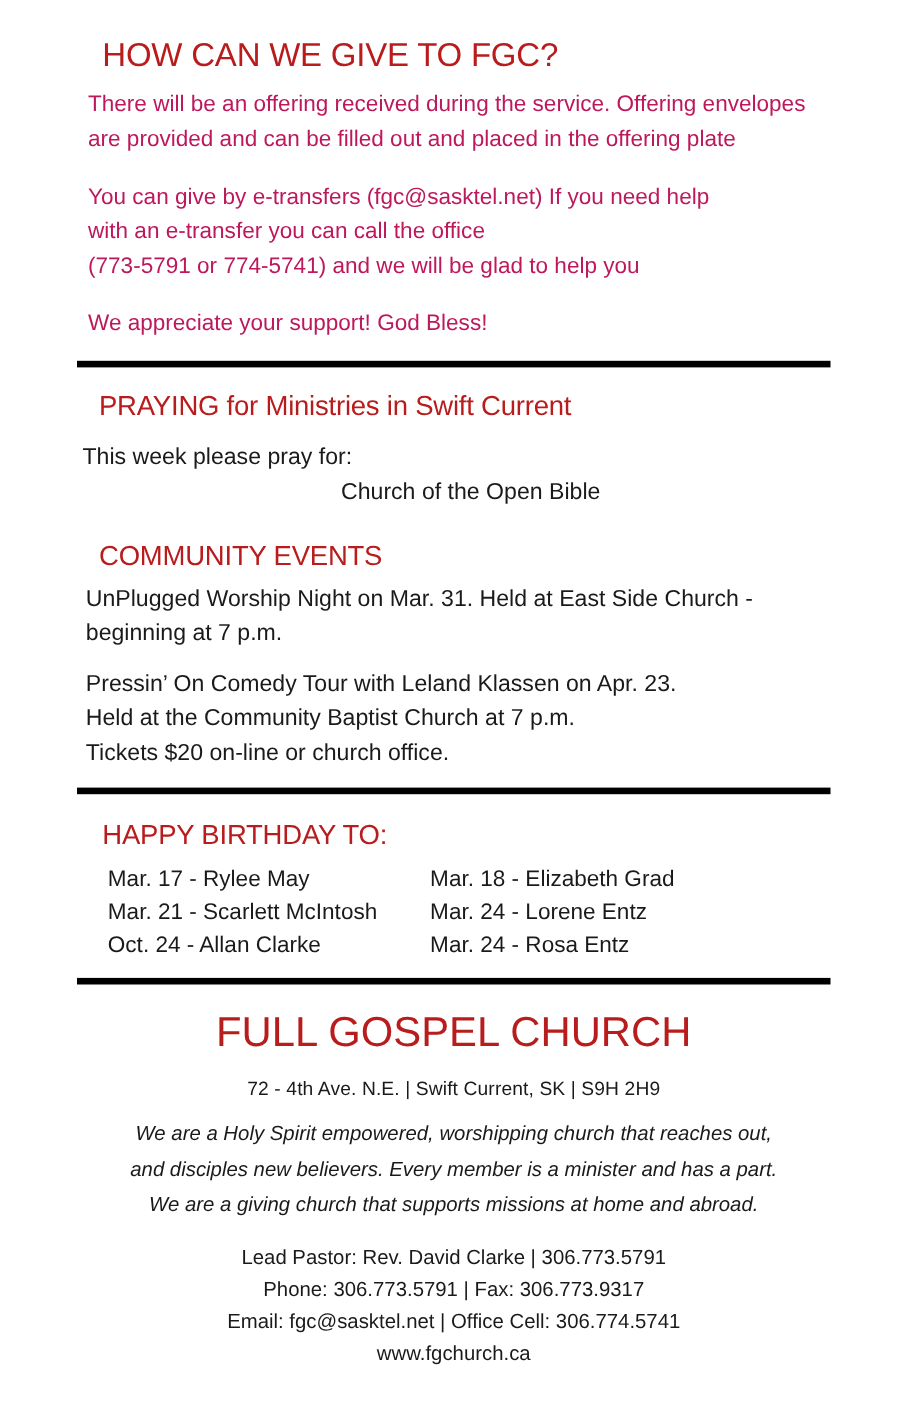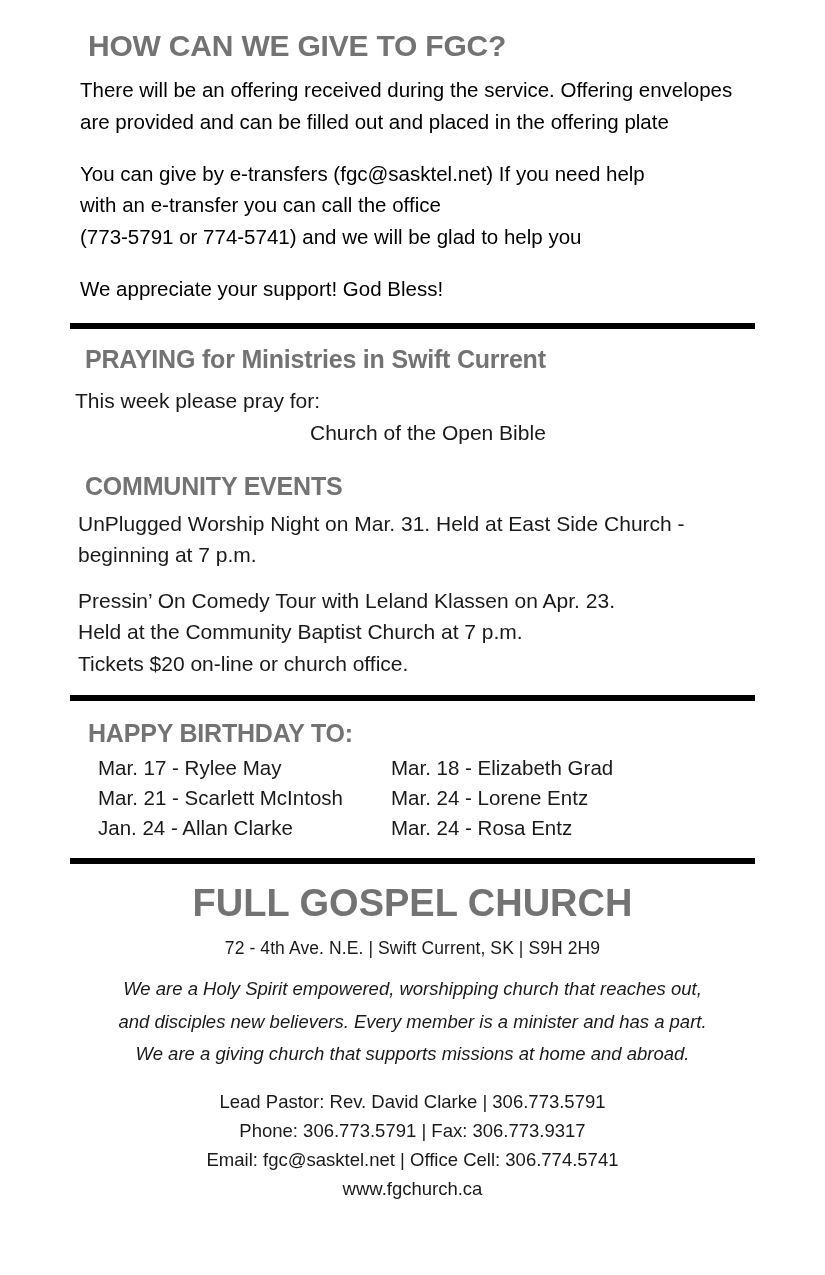--- a/index.html
+++ b/index.html
@@ -17,24 +17,24 @@
   .page {
     position: relative;
     width: 825px;
     height: 1275px;
     box-sizing: border-box;
     overflow: hidden;
   }
 
   
   .heading {
-    color: #737373;
-    font-weight: bold;
+    color: #b91c1c;
+    font-weight: normal;
     letter-spacing: -0.2px;
-    margin: 3px;
+    margin: 8px;
     line-height: 1.1;
   }
   .h-main {
     font-size: 30px;
     padding-left: 85px;
     padding-top: 26px;
   }
   .h-praying {
     font-size: 25px;
     padding-left: 82px;
@@ -54,21 +54,21 @@
     font-size: 38px;
     text-align: center;
     padding-top: 16px;
     letter-spacing: 0px;
   }
 
   
   .body-text {
     font-size: 20.5px;
     line-height: 1.55;
-    color: #000000;
+    color: #be185d;
     padding-left: 80px;
     padding-right: 70px;
     margin: 0;
   }
   .p-gap { margin-top: 20px; }
   .p-first { margin-top: 12px; }
 
   .pray-line {
     font-size: 21px;
     line-height: 1.5;
@@ -184,21 +184,21 @@
   <div class="bday-grid">
     <div class="bday-row">
       <span class="bday-col-a">Mar. 17 - Rylee May</span>
       <span class="bday-col-b">Mar. 18 - Elizabeth Grad</span>
     </div>
     <div class="bday-row">
       <span class="bday-col-a">Mar. 21 - Scarlett McIntosh</span>
       <span class="bday-col-b">Mar. 24 - Lorene Entz</span>
     </div>
     <div class="bday-row">
-      <span class="bday-col-a">Jan. 24 - Allan Clarke</span>
+      <span class="bday-col-a">Oct. 24 - Allan Clarke</span>
       <span class="bday-col-b">Mar. 24 - Rosa Entz</span>
     </div>
   </div>
 
   <div class="rule rule-3"></div>
 
   <h1 class="heading h-church">FULL GOSPEL CHURCH</h1>
 
   <div class="addr">72 - 4th Ave. N.E.   |   Swift Current, SK   |   S9H 2H9</div>
 

